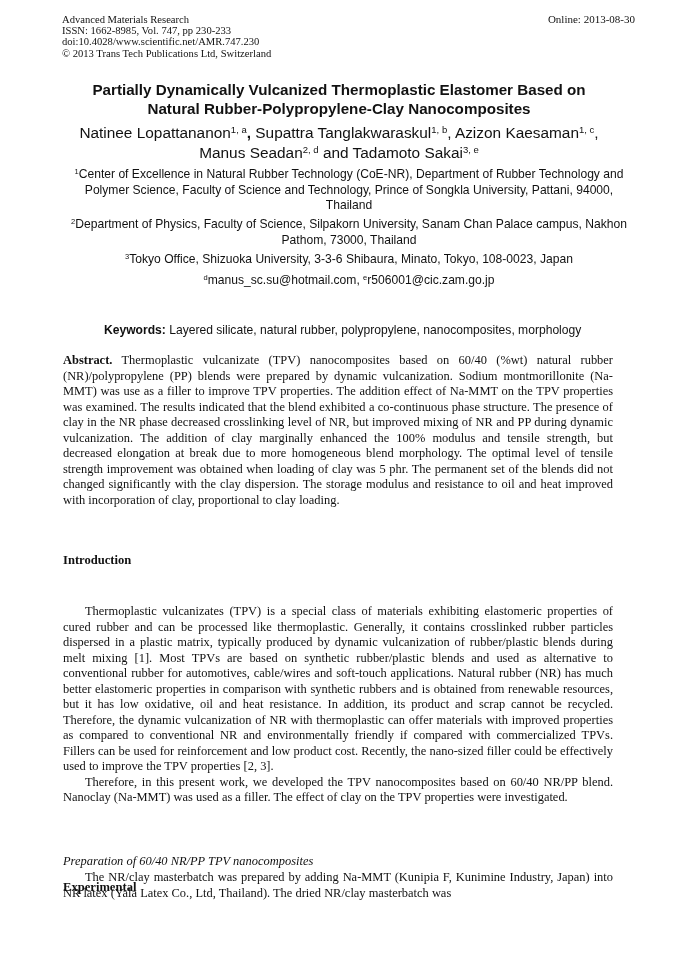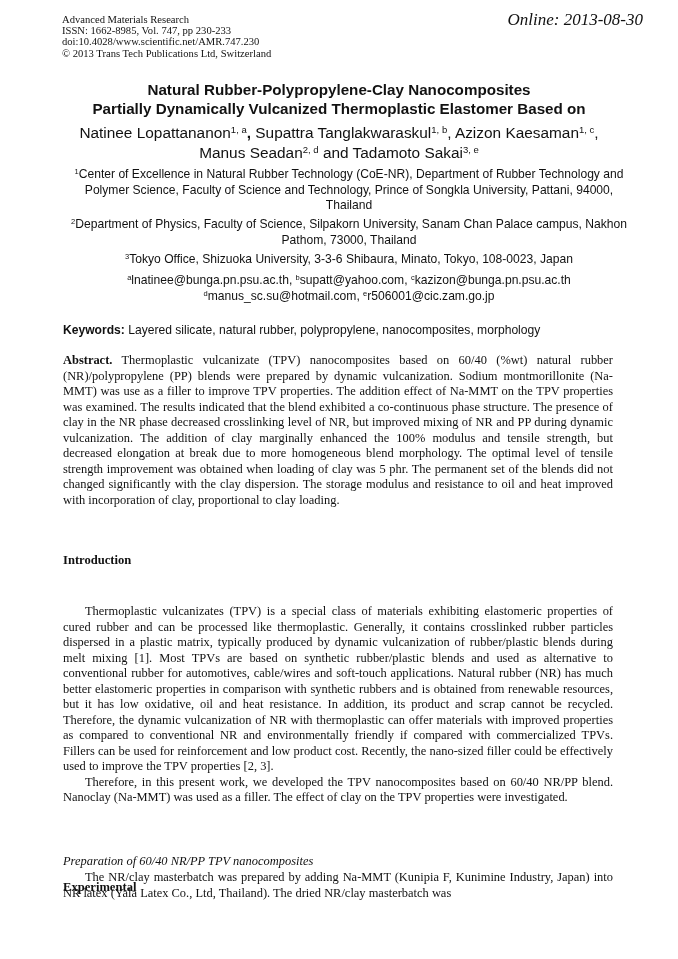--- a/index.html
+++ b/index.html
@@ -1,65 +1,62 @@
 <!DOCTYPE html>
 <html><head>
 <meta charset="utf-8">
 <style>
   html, body { margin: 0; padding: 0; background: #ffffff; }
   body { width: 678px; height: 959px; position: relative; overflow: hidden; color: #111; }
   .serif { font-family: "Liberation Serif", "DejaVu Serif", serif; }
   .sans { font-family: "Liberation Sans", "DejaVu Sans", sans-serif; }
   .abs { position: absolute; }
   .hdr-left { left: 62px; top: 14px; font-size: 10.6px; line-height: 11.2px; }
-  .hdr-right { right: 35px; top: 14px; font-size: 17px; line-height: 11.2px; font-style: italic; }
+  .hdr-right { right: 43px; top: 14px; font-size: 11px; line-height: 11.2px; }
   .title { left: 40px; width: 598px; top: 80px; text-align: center; font-weight: bold; font-size: 15.2px; line-height: 19px; }
   .authors { left: 40px; width: 598px; top: 123px; text-align: center; font-size: 15.4px; line-height: 19.5px; }
   .aff { left: 55px; width: 568px; text-align: center; font-size: 12.1px; line-height: 15.6px; margin-left: 10px; }
   sup { font-size: 0.62em; line-height: 0; vertical-align: 0.55em; }
   .kw { left: 63px; top: 323px; font-size: 12.1px; }
-  .kw b { font-weight: bold; }
+  .kw b { font-weight: bold; margin-left: 41px; }
   .para { left: 63px; width: 550px; font-size: 12.45px; line-height: 15.5px; text-align: justify; }
   .para .indent { text-indent: 22px; display: block; }
   .heading { left: 63px; font-size: 12.6px; font-weight: bold; }
   .subheading { left: 63px; font-size: 12.45px; font-style: italic; }
 </style>
 </head>
 <body>
 
 <div class="abs serif hdr-left">
   <div>Advanced Materials Research</div>
   <div>ISSN: 1662-8985, Vol. 747, pp 230-233</div>
   <div>doi:10.4028/www.scientific.net/AMR.747.230</div>
   <div>© 2013 Trans Tech Publications Ltd, Switzerland</div>
 </div>
 <div class="abs serif hdr-right">Online: 2013-08-30</div>
 
 <div class="abs sans title">
+  <div>Partially Dynamically Vulcanized Thermoplastic Elastomer Based on</div>
   <div>Natural Rubber-Polypropylene-Clay Nanocomposites</div>
-  <div>Partially Dynamically Vulcanized Thermoplastic Elastomer Based on</div>
 </div>
 
 <div class="abs sans authors">
   <div>
     <span>Natinee Lopattananon</span><sup>1, a</sup><b>, </b><span>Supattra Tanglakwaraskul</span><sup>1, b</sup><span>, </span><span>Azizon Kaesaman</span><sup>1, c</sup><span>,</span>
   </div>
   <div>
     <span>Manus Seadan</span><sup>2, d</sup><span> and </span><span>Tadamoto Sakai</span><sup>3, e</sup>
   </div>
 </div>
 
 <div class="abs sans aff" style="top:167px;"><sup>1</sup><span>Center of Excellence in Natural Rubber Technology (CoE-NR), Department of Rubber Technology and Polymer Science, Faculty of Science and Technology, Prince of Songkla University, Pattani, 94000, Thailand</span></div>
 <div class="abs sans aff" style="top:217px;"><sup>2</sup><span>Department of Physics, Faculty of Science, Silpakorn University, Sanam Chan Palace campus, Nakhon Pathom, 73000, Thailand</span></div>
 <div class="abs sans aff" style="top:252px;"><sup>3</sup><span>Tokyo Office, Shizuoka University, 3-3-6 Shibaura, Minato, Tokyo, 108-0023, Japan</span></div>
 
 <div class="abs sans aff" style="top:273px;">
-  <div>
-    <sup>a</sup><span>lnatinee@bunga.pn.psu.ac.th, </span><sup>b</sup><span>supatt@yahoo.com, </span><sup>c</sup><span>kazizon@bunga.pn.psu.ac.th</span>
-  </div>
   <div>
     <sup>d</sup><span>manus_sc.su@hotmail.com, </span><sup>e</sup><span>r506001@cic.zam.go.jp</span>
   </div>
 </div>
 
 <div class="abs sans kw"><b>Keywords:</b><span> Layered silicate, natural rubber, polypropylene, nanocomposites, morphology</span></div>
 
 <div class="abs serif para" style="top:353px;"><b>Abstract.</b><span> Thermoplastic vulcanizate (TPV) nanocomposites based on 60/40 (%wt) natural rubber (NR)/polypropylene (PP) blends were prepared by dynamic vulcanization.  Sodium montmorillonite (Na-MMT) was use as a filler to improve TPV properties.  The addition effect of Na-MMT on the TPV properties was examined.  The results indicated that the blend exhibited a co-continuous phase structure.  The presence of clay in the NR phase decreased crosslinking level of NR, but improved mixing of NR and PP during dynamic vulcanization.  The addition of clay marginally enhanced the 100% modulus and tensile strength, but decreased elongation at break due to more homogeneous blend morphology.  The optimal level of tensile strength improvement was obtained when loading of clay was 5 phr.  The permanent set of the blends did not changed significantly with the clay dispersion.  The storage modulus and resistance to oil and heat improved with incorporation of clay, proportional to clay loading.</span></div>
 
 <div class="abs serif heading" style="top:553px;">Introduction</div>

